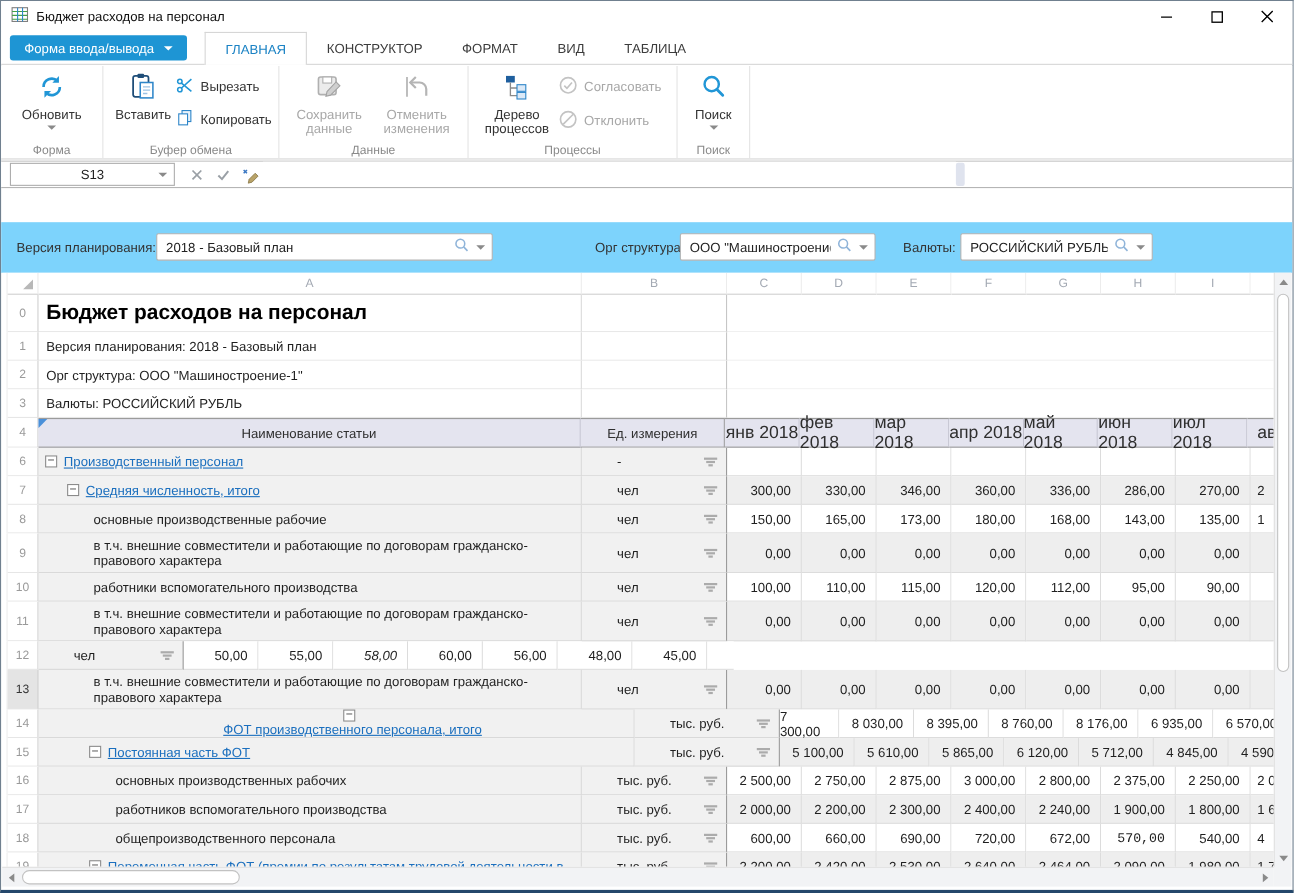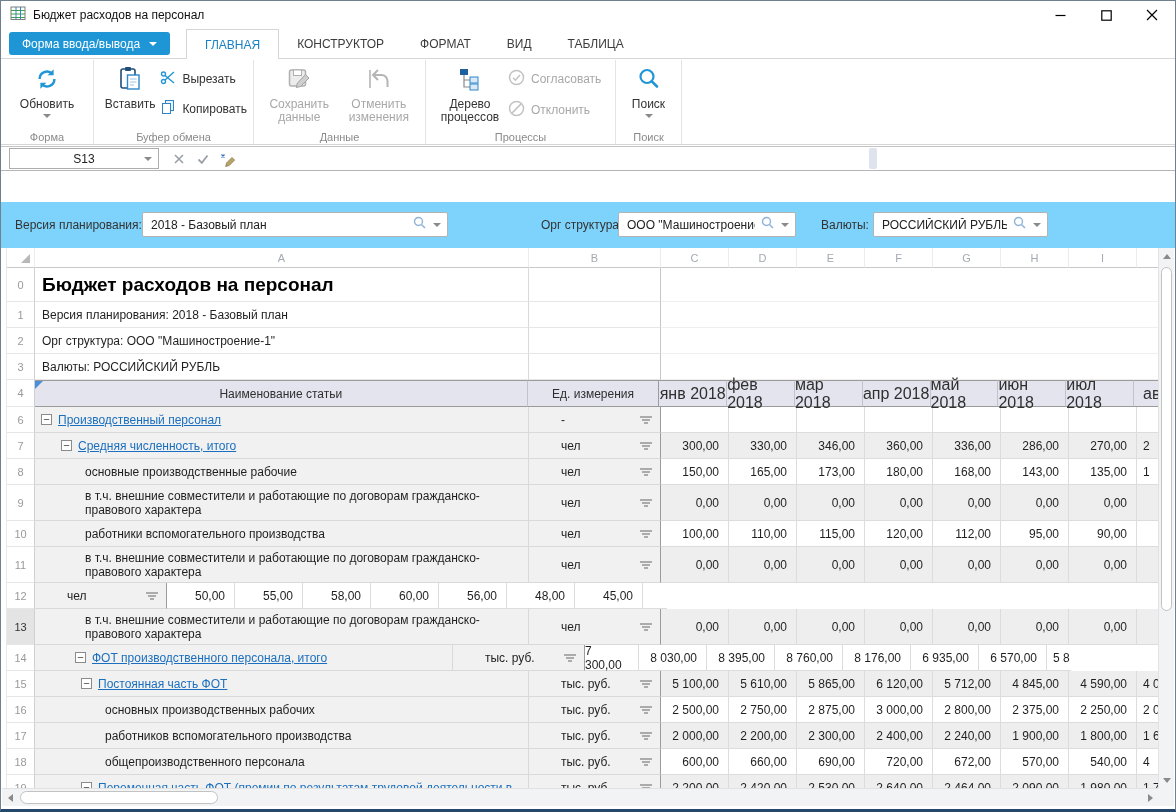--- a/index.html
+++ b/index.html
@@ -513,21 +513,21 @@
         <div class="cB" style="width: 132px;">
           <span class="unit">чел</span>
           <span class="fun">
             <i></i>
             <i></i>
             <i></i>
           </span>
         </div>
         <div class="v" style="width: 68px;">50,00</div>
         <div class="v" style="width: 68px;">55,00</div>
-        <div class="v" style="width: 68px;">58,00</div>
+        <div class="v" style="width: 68px; font-style: italic;">58,00</div>
         <div class="v" style="width: 68px;">60,00</div>
         <div class="v" style="width: 68px;">56,00</div>
         <div class="v" style="width: 68px;">48,00</div>
         <div class="v" style="width: 68px;">45,00</div>
         <div class="v part" style="width: 24px;"></div>
       </div>
       <div class="grow" style="height: 36px;">
         <div class="edge" style="width: 5px;"></div>
         <div class="gut sel" style="width: 28px;">13</div>
         <div class="cA" style="width: 494px; padding-left: 50px; padding-right: 10px;">
@@ -546,21 +546,21 @@
         <div class="v shade" style="width: 68px;">0,00</div>
         <div class="v shade" style="width: 68px;">0,00</div>
         <div class="v shade" style="width: 68px;">0,00</div>
         <div class="v shade" style="width: 68px;">0,00</div>
         <div class="v shade" style="width: 68px;">0,00</div>
         <div class="v part shade" style="width: 24px;"></div>
       </div>
       <div class="grow" style="height: 26px;">
         <div class="edge" style="width: 5px;"></div>
         <div class="gut" style="width: 28px;">14</div>
-        <div class="cA" style="width: 418px; padding-left: 40px; padding-right: 10px;">
+        <div class="cA" style="width: 542px; padding-left: 40px; padding-right: 10px; flex-direction: column;">
           <span class="exp"></span>
           <a class="lnk">ФОТ производственного персонала, итого</a>
         </div>
         <div class="cB" style="width: 132px;">
           <span class="unit">тыс. руб.</span>
           <span class="fun">
             <i></i>
             <i></i>
             <i></i>
           </span>
@@ -570,21 +570,21 @@
         <div class="v" style="width: 68px;">8 395,00</div>
         <div class="v" style="width: 68px;">8 760,00</div>
         <div class="v" style="width: 68px;">8 176,00</div>
         <div class="v" style="width: 68px;">6 935,00</div>
         <div class="v" style="width: 68px;">6 570,00</div>
         <div class="v part" style="width: 24px;">5 8</div>
       </div>
       <div class="grow" style="height: 26px;">
         <div class="edge" style="width: 5px;"></div>
         <div class="gut" style="width: 28px;">15</div>
-        <div class="cA" style="width: 494px; padding-left: 46px; padding-right: 10px;">
+        <div class="cA" style="width: 542px; padding-left: 46px; padding-right: 10px;">
           <span class="exp"></span>
           <a class="lnk">Постоянная часть ФОТ</a>
         </div>
         <div class="cB" style="width: 132px;">
           <span class="unit">тыс. руб.</span>
           <span class="fun">
             <i></i>
             <i></i>
             <i></i>
           </span>
@@ -656,21 +656,21 @@
             <i></i>
             <i></i>
             <i></i>
           </span>
         </div>
         <div class="v" style="width: 68px;">600,00</div>
         <div class="v" style="width: 68px;">660,00</div>
         <div class="v" style="width: 68px;">690,00</div>
         <div class="v" style="width: 68px;">720,00</div>
         <div class="v" style="width: 68px;">672,00</div>
-        <div class="v" style="width: 68px;">570,00</div>
+        <div class="v" style="width: 68px; font-family: Liberation Mono, monospace;">570,00</div>
         <div class="v" style="width: 68px;">540,00</div>
         <div class="v part" style="width: 24px;">4</div>
       </div>
       <div class="grow cut" style="height: 17px;">
         <div class="edge" style="width: 5px;"></div>
         <div class="gut" style="width: 28px; height: 26px;">19</div>
         <div class="cA" style="width: 494px; padding-left: 46px; padding-right: 10px; height: 26px;">
           <span class="exp"></span>
           <a class="lnk">Переменная часть ФОТ (премии по результатам трудовой деятельности в</a>
         </div>

